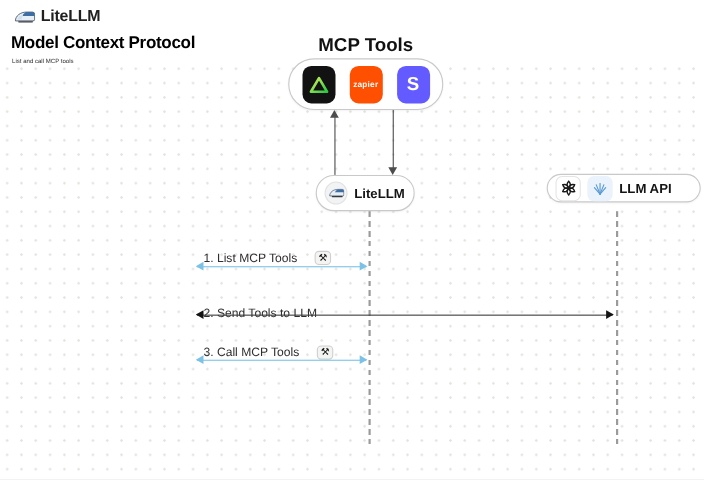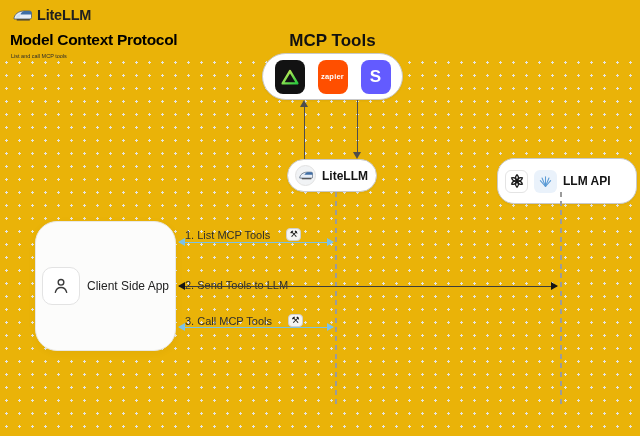--- a/index.html
+++ b/index.html
@@ -1,19 +1,19 @@
 <!DOCTYPE html>
 <html><head>
 <meta charset="utf-8">
 <style>
   * { margin:0; padding:0; box-sizing:border-box; }
   html,body { background:#e9e9e9; }
   .stage {
     position:relative; width:640px; height:436px; overflow:hidden;
-    background:#eab308;
+    background:#ffffff;
     font-family:"Liberation Sans", sans-serif;
     color:#1c1c1c;
   }
   .dots {
     position:absolute; left:0; top:56px; right:0; bottom:0;
     background-image:radial-gradient(circle, #e4e4e1 1px, transparent 1.3px);
     background-size:13px 13px;
     pointer-events:none;
   }
 
@@ -39,21 +39,21 @@
   .tool-zapier span { color:#fff; font-weight:700; font-size:7.5px; letter-spacing:.2px; }
   .tool-stripe { background:#635bff; }
   .tool-stripe span { color:#fff; font-weight:700; font-size:17px; }
 
   
   .litellm-node { left:287px; top:159px; width:90px; height:33px; border-radius:17px; gap:6px; padding-left:7px; }
   .mini-circle { width:21px; height:21px; border-radius:50%; background:#f1f3f5; border:1px solid #e2e2e2;
                  display:flex; align-items:center; justify-content:center; }
 
   
-  .llmapi-node { left:497px; top:158px; width:140px; height:46px; border-radius:17px; gap:6px; padding-left:7px; }
+  .llmapi-node { left:497px; top:158px; width:140px; height:26px; border-radius:17px; gap:6px; padding-left:7px; }
   .mini-sq { width:23px; height:23px; border-radius:6px; display:flex; align-items:center; justify-content:center; }
   .openai-sq { background:#fff; border:1px solid #e4e4e4; }
   .blue-sq { background:#eaf2fb; }
 
   
   .client-box { position:absolute; left:35px; top:221px; width:141px; height:130px; border-radius:22px;
                 background:#fcfcfb; border:1.5px solid #e8e8e6; box-shadow:0 2px 8px rgba(0,0,0,.04);
                 display:flex; align-items:center; justify-content:center; gap:7px; }
   .person-sq { width:38px; height:38px; border-radius:10px; background:#fff; border:1px solid #e3e3e3;
                display:flex; align-items:center; justify-content:center; flex:0 0 auto; }
@@ -183,29 +183,20 @@
         <path d="M12 20 L3.8 10.5"></path>
         <path d="M12 20 L20.2 10.5"></path>
       </svg>
     </span>
     <span class="node-label">LLM API</span>
   </div>
 
   <div class="lifeline lifeline-litellm"></div>
   <div class="lifeline lifeline-llmapi"></div>
 
-  <div class="client-box">
-    <span class="person-sq">
-      <svg width="22" height="22" viewBox="0 0 24 24" fill="none" stroke="#3a3a3a" stroke-width="1.5" stroke-linecap="round">
-        <circle cx="12" cy="8" r="3.1"></circle>
-        <path d="M5.8 19 C6.8 15.3 9.2 13.7 12 13.7 s5.2 1.6 6.2 5.3"></path>
-      </svg>
-    </span>
-    <span class="client-label">Client Side App</span>
-  </div>
 
   <div class="msg-label msg1-label">
     <span>1. List MCP Tools</span>
     <span class="badge">⚒</span>
   </div>
   <div class="h-arrow arrow-blue msg1-arrow"></div>
 
   <div class="msg-label msg2-label">
     <span>2. Send Tools to LLM</span>
   </div>

